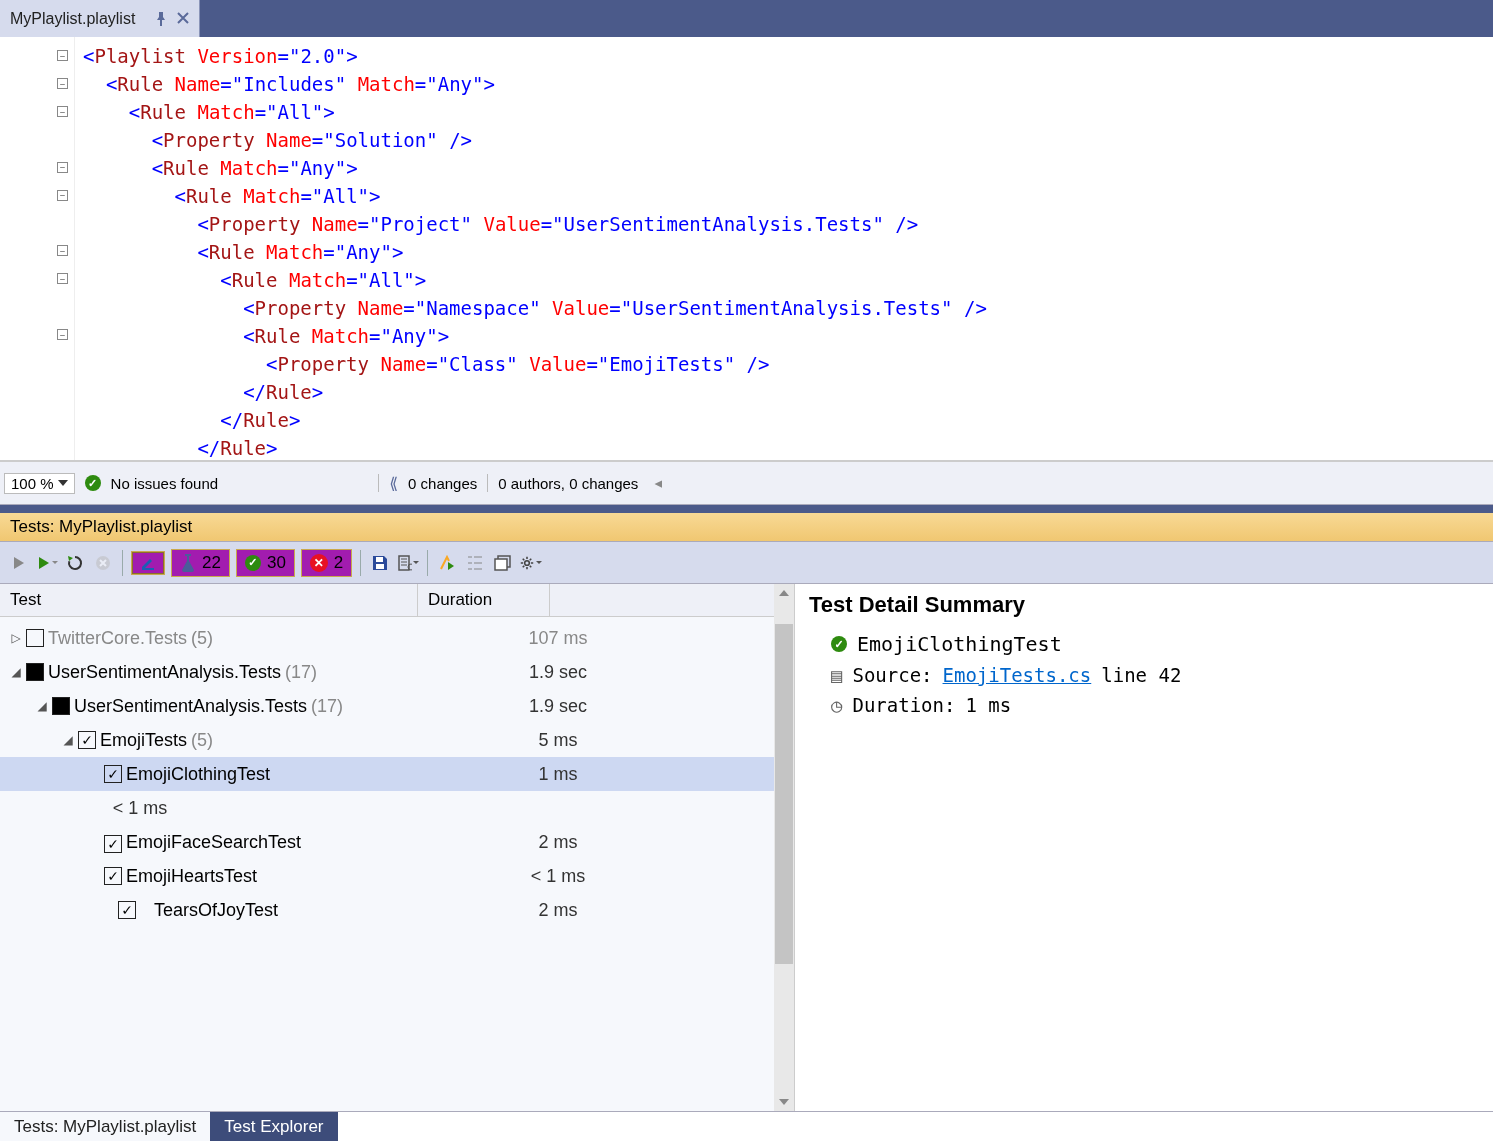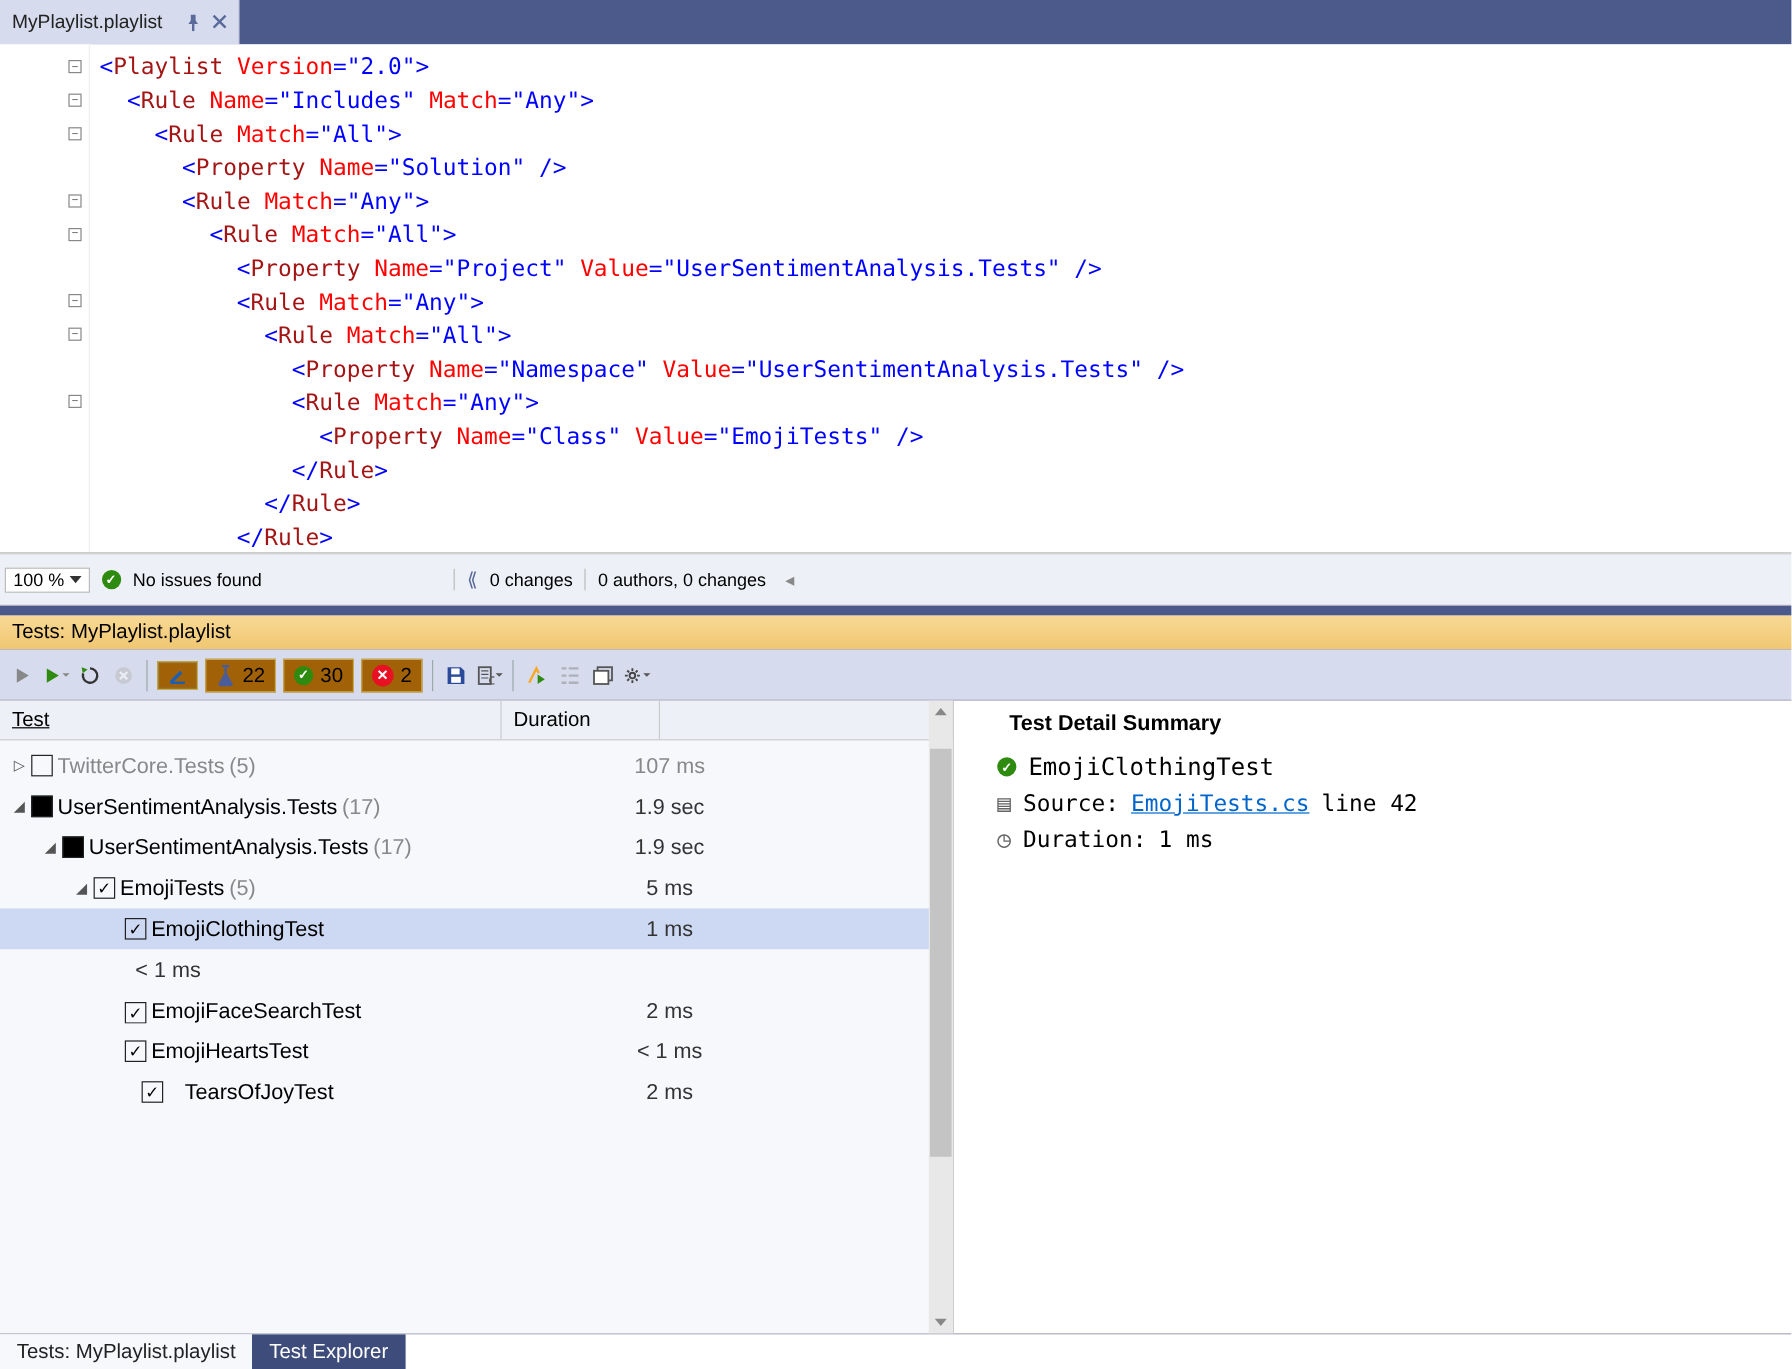--- a/index.html
+++ b/index.html
@@ -20,44 +20,44 @@
 .status-bar { background: #eef0f7; height: 44px; border-top: 1px solid #ccc; border-bottom: 1px solid #aab; display: flex; align-items: center; padding: 0 4px; gap: 10px; font-size: 15px; }
 .zoom-box { display: flex; align-items: center; gap: 4px; border: 1px solid #bbb; padding: 1px 6px; background: #fff; }
 .tri-down { width: 0; height: 0; border-left: 5px solid transparent; border-right: 5px solid transparent; border-top: 6px solid #333; }
 .sep-vert { width: 1px; height: 18px; background: #bbb; }
 .green-circle { width: 16px; height: 16px; border-radius: 50%; background: #2e8b0f; display: inline-flex; align-items: center; justify-content: center; color: #fff; font-size: 11px; font-weight: bold; }
 .divider-blue { height: 8px; background: #4b5a8a; }
 .tests-header { background: #f4cf82; background: linear-gradient(#f8d995,#f0c771); padding: 4px 10px; font-size: 17px; border-bottom: 1px solid #aab; }
 .toolbar { background: #d6dbed; height: 42px; display: flex; align-items: center; padding: 0 8px; gap: 6px; border-bottom: 1px solid #aab; }
 .tb-icon { width: 22px; height: 22px; display: flex; align-items: center; justify-content: center; }
 .tb-sep { width: 1px; height: 26px; background: #9aa; margin: 0 2px; }
-.tb-counter { border: 1px solid #c9a94d; background: #a16207; padding: 3px 8px; display: flex; align-items: center; gap: 6px; font-size: 17px; }
+.tb-counter { border: 1px solid #c9a94d; background: #a21caf; padding: 3px 8px; display: flex; align-items: center; gap: 6px; font-size: 17px; }
 .tb-counter.active { box-shadow: inset 0 0 0 1px #8b6f2a; }
 .red-circle { width: 18px; height: 18px; border-radius: 50%; background: #e81123; display: inline-flex; align-items: center; justify-content: center; color: #fff; font-size: 12px; font-weight: bold; }
 .flask { width:16px;height:18px; }
 .main-split { flex: 1; display: flex; min-height: 0; }
 .test-list-pane { width: 795px; display: flex; flex-direction: column; border-right: 1px solid #ccc; position: relative; background: #f6f8fc; }
 .col-headers { display: flex; background: #eef0f7; border-bottom: 1px solid #ccc; font-size: 17px; }
-.col-test { width: 418px; padding: 6px 10px; border-right: 1px solid #ccc; text-decoration: underline; }
+.col-test { width: 418px; padding: 6px 10px; border-right: 1px solid #ccc; }
 .col-dur { width: 132px; padding: 6px 10px; border-right: 1px solid #ccc; }
 .tree { flex: 1; overflow: hidden; font-size: 18px; padding-top: 4px; }
 .tree-row { display: flex; align-items: center; height: 34px; }
 .tree-row.sel { background: #cdd8f2; }
 .cell-name { width: 418px; display: flex; align-items: center; gap: 4px; overflow: hidden; }
 .cell-dur { width: 280px; text-align: center; color: #333; font-size: 18px; }
 .exp { width: 12px; display: flex; justify-content: center; font-size: 12px; color: #555; }
 .chk { width: 18px; height: 18px; border: 1.5px solid #222; display: flex; align-items: center; justify-content: center; flex-shrink: 0; font-size: 14px; }
 .chk.empty {}
 .chk.partial { background: #000; }
 .chk.checked::after { content: "✓"; }
 .dim { color: #888; }
 .scrollbar { position: absolute; right: 0; top: 0; bottom: 0; width: 20px; background: #e8e8e8; }
 .scroll-thumb { position: absolute; right: 1px; width: 18px; background: #c4c4c4; top: 40px; height: 340px; }
 .detail-pane { flex: 1; background: #fff; padding: 8px 14px; font-size: 19px; }
-.detail-title { font-weight: 600; font-size: 18px; margin-bottom: 10px; margin-left: 32px; }
+.detail-title { font-weight: 600; font-size: 22px; margin-bottom: 10px; }
 .detail-row { display: flex; align-items: center; gap: 10px; padding: 4px 0 4px 22px; font-family: Consolas, monospace; font-size: 19px; }
 .detail-test-row { display:flex; align-items:center; gap:10px; padding: 4px 0 4px 22px; }
 .link { color: #0066cc; text-decoration: underline; }
 .gray-ic { color: #666; }
 .bottom-tabs { height: 30px; display: flex; align-items: stretch; font-size: 17px; border-top: 1px solid #aab; }
 .btab { padding: 3px 14px; display: flex; align-items: center; }
 .btab.active { background: #f6f8fc; color: #222; }
 .btab.inactive { background: #3d4c7a; color: #fff; }
 svg { display: block; }
 </style>

